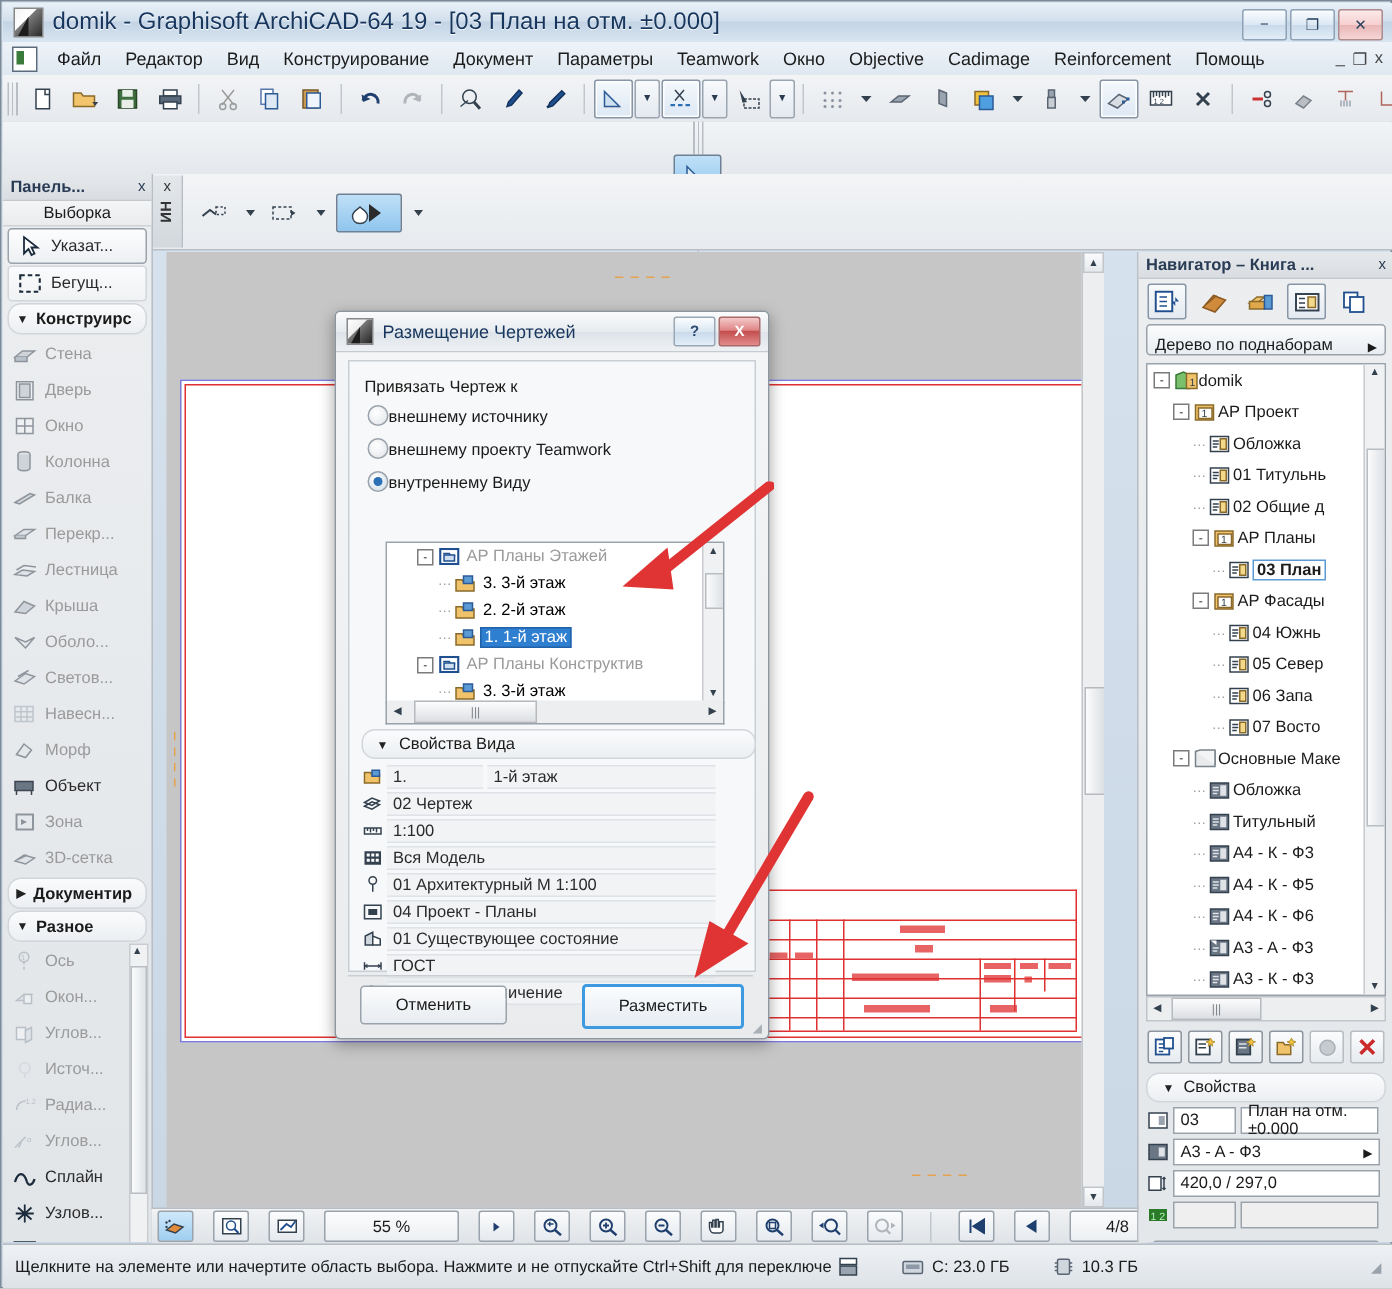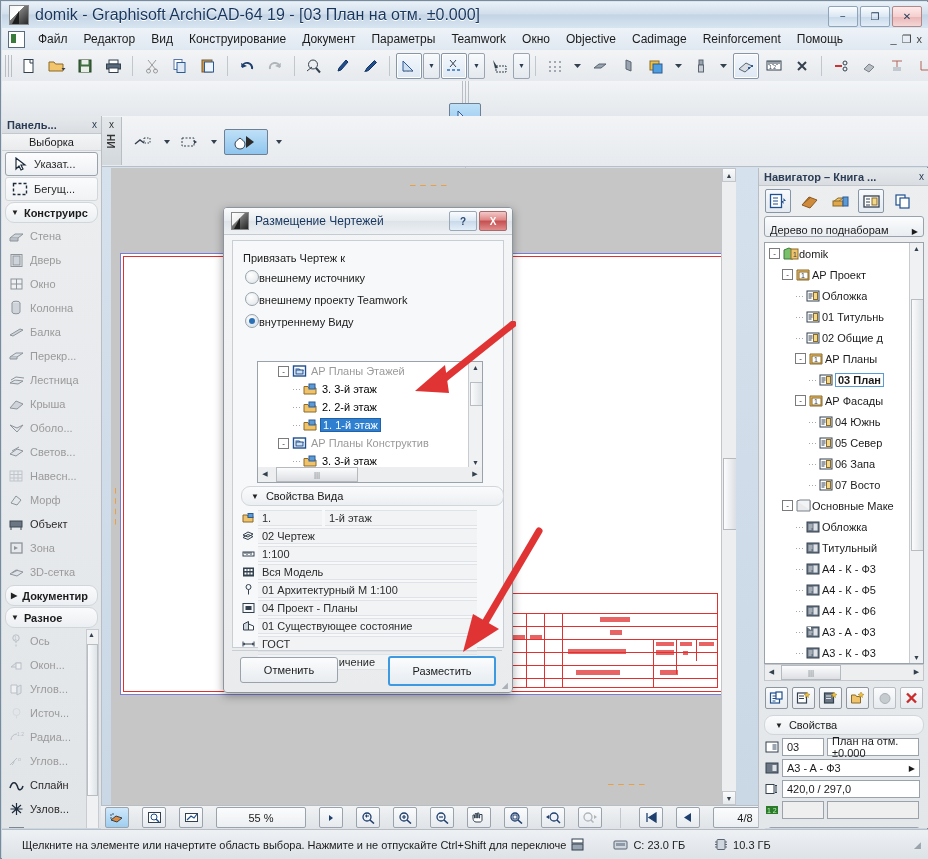--- a/index.html
+++ b/index.html
@@ -211,21 +211,21 @@
   .hscroll .la,.hscroll .ra{position:absolute;top:0;width:14px;height:15px;display:flex;align-items:center;justify-content:center;font-size:7px;color:#33414f;}
   .hscroll .la{left:0;} .hscroll .ra{right:0;}
 
   
   .statusbar{
     position:absolute;left:1px;top:828px;width:926px;height:29px;
     background:linear-gradient(#eef1f4,#dde2e7);
     border-top:1px solid #b9bec4;
     display:flex;align-items:center;
   }
-  .statusmsg{font-size:11px;color:#1b1b1b;margin-left:20px;}
+  .statusmsg{font-size:11px;color:#1b1b1b;margin-left:8px;}
   .statgrp{display:flex;align-items:center;gap:5px;font-size:11px;color:#1b1b1b;margin-left:28px;}
 
   
   .navigator{
     position:absolute;left:757px;top:167px;width:170px;height:660px;
     background:linear-gradient(#eceef0,#e4e7ea);
     border-left:1px solid #b9bec4;
     overflow:hidden;
   }
   .nav-head{

